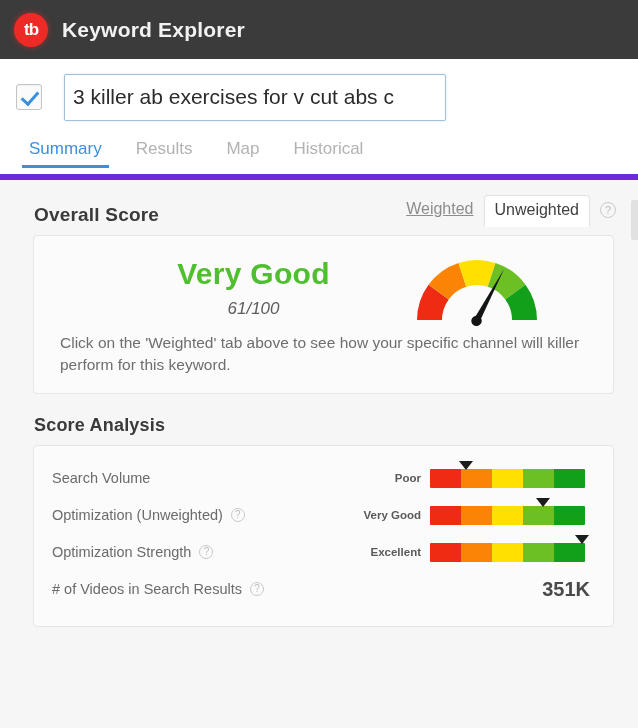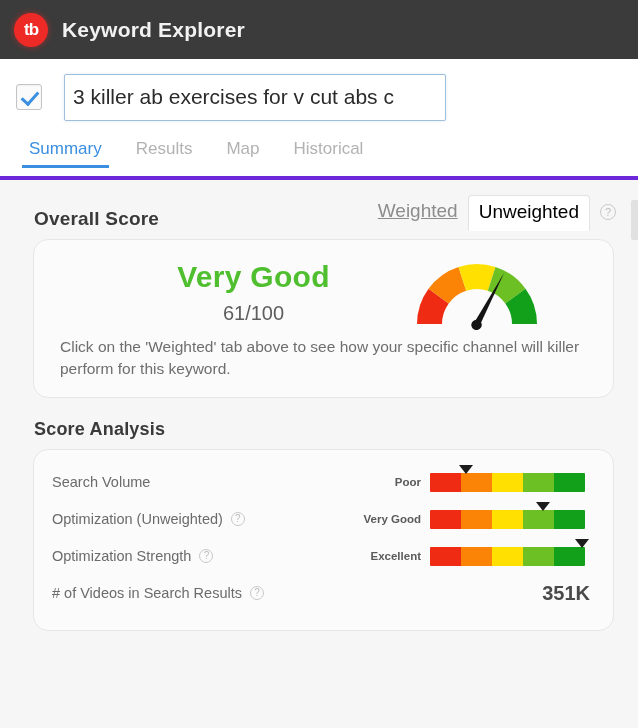--- a/index.html
+++ b/index.html
@@ -62,21 +62,21 @@
     background: #41b05e; border: none; border-radius: 2px;
     color: #ffffff; font-size: 15px; font-weight: bold;
     letter-spacing: 1.1px; cursor: pointer;
     font-family: "Liberation Sans", sans-serif;
   }
 
   
   .tabs {
     position: absolute; top: 135px; left: 0; width: 638px; height: 45px;
     background: #ffffff; display: flex; align-items: flex-start;
-    padding-left: 12px; border-bottom: 4px solid #6d28d9;
+    padding-left: 12px; border-bottom: 6px solid #6d28d9;
   }
   .tab {
     font-size: 17px; color: #b2b2b2; padding: 4px 17px 9px 17px;
     cursor: pointer; position: relative; white-space: nowrap;
   }
   .tab.active { color: #3b8fe0; }
   .tab.active::after {
     content: ""; position: absolute; left: 10px; right: 10px; bottom: 0;
     height: 3px; background: #3b8fe0;
   }
@@ -91,45 +91,45 @@
     background: #d9d9d9; border-radius: 2px 0 0 2px; opacity: .75;
   }
 
   .section-head {
     display: flex; align-items: flex-end; justify-content: space-between;
     padding: 14px 22px 0 34px;
   }
   .section-title { font-size: 19px; font-weight: bold; color: #3a3a3a; letter-spacing: .2px; }
   .weight-tabs { display: flex; align-items: center; }
   .wtab {
-    font-size: 19px; color: #8d8d8d; padding: 5px 10px 7px 10px; cursor: pointer;
+    font-size: 16px; color: #8d8d8d; padding: 5px 10px 7px 10px; cursor: pointer;
   }
   .wtab.underline { text-decoration: underline; }
   .wtab.boxed {
     background: #ffffff; border: 1px solid #e2e2e2; border-bottom-color: #ffffff;
-    border-radius: 4px 4px 0 0; color: #000000; position: relative; top: 1px;
+    border-radius: 4px 4px 0 0; color: #404040; position: relative; top: 1px;
   }
   .help-icon {
     display: inline-flex; align-items: center; justify-content: center;
     width: 16px; height: 16px; border-radius: 50%;
     border: 1px solid #c9c9c9; color: #bdbdbd; font-size: 11px;
     margin-left: 10px; cursor: pointer; line-height: 1;
   }
   .help-icon.sm { width: 14px; height: 14px; font-size: 10px; margin-left: 8px; }
 
   .card {
-    background: #fbfbfb; border: 1px solid #e6e6e6; border-radius: 15px;
+    background: #fbfbfb; border: 1px solid #e6e6e6; border-radius: 4px;
     margin: 9px 24px 0 33px;
   }
 
   
   .score-top { display: flex; align-items: center; justify-content: center; padding: 14px 0 4px 0; }
   .score-text { text-align: center; width: 300px; }
   .score-label { font-size: 30px; font-weight: bold; color: #4fbf2f; letter-spacing: .3px; }
-  .score-value { font-size: 20px; color: #5d5d5d; margin-top: 8px; }
+  .score-value { font-size: 17px; color: #5d5d5d; margin-top: 8px; font-style: italic; }
   .gauge { width: 134px; height: 76px; position: relative; margin-left: 6px; }
   .desc { padding: 2px 26px 16px 26px; }
   .desc p { font-size: 15.5px; color: #6e6e6e; line-height: 1.45; margin-bottom: 13px; }
   .desc p:last-child { margin-bottom: 0; }
 
   
   .analysis-title { font-size: 18px; font-weight: bold; color: #3a3a3a; padding: 21px 0 0 34px; letter-spacing: .2px; }
   .rows { padding: 14px 0 18px 0; }
   .row { display: flex; align-items: center; height: 37px; padding: 0 0 0 18px; }
   .row-label { flex: 0 0 300px; font-size: 14.5px; color: #6b6b6b; display: flex; align-items: center; }

